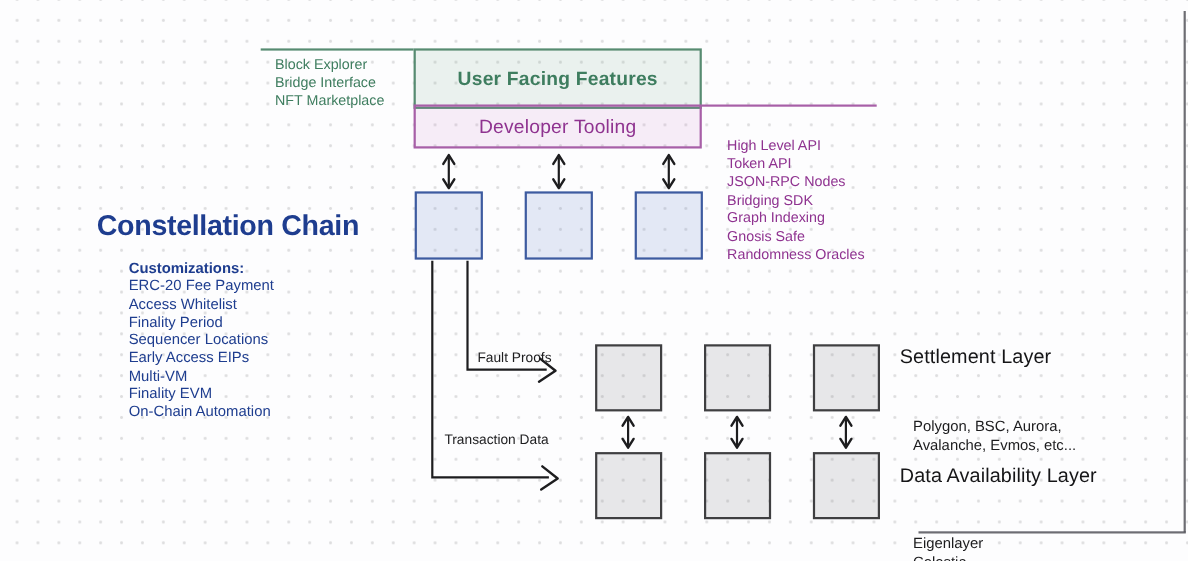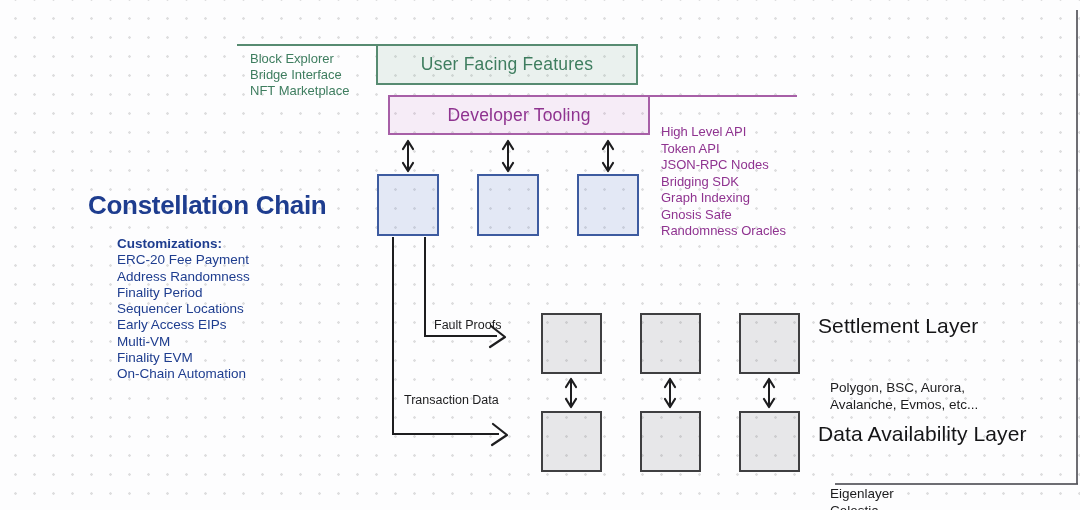--- a/index.html
+++ b/index.html
@@ -29,21 +29,21 @@
   
   .chain-title{font-size:26px;font-weight:bold;color:var(--text-navy);letter-spacing:-.3px;}
   .customizations{font-size:13.5px;line-height:16.3px;color:var(--text-navy);}
   .customizations .head{font-weight:bold;}
   
   .nodebox{width:62px;height:62px;box-sizing:border-box;border:2px solid var(--accent-blue);background:rgba(100,130,200,.17);}
   .graybox{width:61px;height:61px;box-sizing:border-box;border:2px solid var(--gray-border);background:rgba(120,120,125,.16);}
   
   .connlabel{font-size:12.5px;color:var(--ink);white-space:nowrap;}
   
-  .layer-title{font-size:21px;color:#151517;letter-spacing:.1px;}
+  .layer-title{font-size:18px;color:#151517;letter-spacing:.1px;}
   .layer-sub{font-size:13.5px;line-height:16.5px;color:#1c1c1e;margin-top:40px;}
   
   #wires{position:absolute;left:0;top:0;width:1080px;height:510px;pointer-events:none;}
   #wires path{stroke:var(--ink);fill:none;}
   .wire{stroke-width:2px;}
   .head{stroke-width:2.2px;stroke-linecap:round;stroke-linejoin:round;}
   
   .frame{background:#53535b;opacity:.85;}
 </style>
 </head>
@@ -95,43 +95,43 @@
       <path class="head" d="M764 399 L769 407 L774 399"></path>
     </g>
   </svg>
 
   <div class="abs callout green" style="left:237px;top:44px;width:139px;"></div>
   <div class="abs sidelist green" style="left:250px;top:51px;">
     <div>Block Explorer</div>
     <div>Bridge Interface</div>
     <div>NFT Marketplace</div>
   </div>
-  <div class="abs bigbox green" style="left:376px;top:44px;height:41px;">
+  <div class="abs bigbox green" style="left:376px;top:44px;height:55px;font-weight:bold;">
     <span>User Facing Features</span>
   </div>
 
-  <div class="abs bigbox purple" style="left:376px;top:95px;margin-left:12px;">
+  <div class="abs bigbox purple" style="left:376px;top:95px;">
     <span>Developer Tooling</span>
   </div>
   <div class="abs callout purple" style="left:638px;top:95px;width:159px;"></div>
   <div class="abs sidelist purple" style="left:661px;top:104px;margin-top:20px;">
     <div>High Level API</div>
     <div>Token API</div>
     <div>JSON-RPC Nodes</div>
     <div>Bridging SDK</div>
     <div>Graph Indexing</div>
     <div>Gnosis Safe</div>
     <div>Randomness Oracles</div>
   </div>
 
   <div class="abs chain-title" style="left:88px;top:190px;">Constellation Chain</div>
   <div class="abs customizations" style="left:117px;top:236px;">
     <div class="head">Customizations:</div>
     <div>ERC-20 Fee Payment</div>
-    <div>Address Randomness</div>
+    <div>Access Whitelist</div>
     <div>Finality Period</div>
     <div>Sequencer Locations</div>
     <div>Early Access EIPs</div>
     <div>Multi-VM</div>
     <div>Finality EVM</div>
     <div>On-Chain Automation</div>
   </div>
 
   <div class="abs nodebox" style="left:377px;top:174px;"></div>
   <div class="abs nodebox" style="left:477px;top:174px;"></div>

